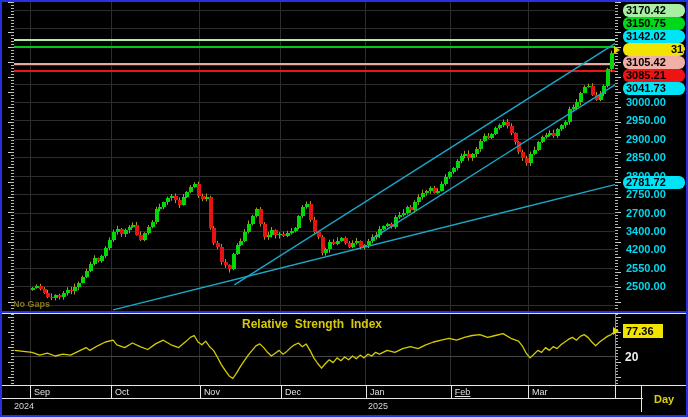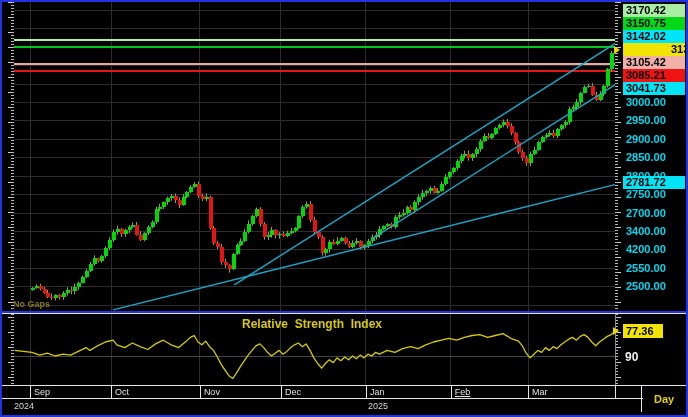--- a/index.html
+++ b/index.html
@@ -40,21 +40,21 @@
     background-position:left 0,left 0;
     background-repeat:no-repeat;
   }
   #main-svg{left:0;top:0;}
   #rsi-svg{left:0;top:312px;}
   #sep-blue{left:0;top:309px;width:684px;height:2px;background:#2433e0;}
   #sep-white{left:0;top:311px;width:684px;height:1px;background:#e6e6e6;}
   #scale-pane{left:620px;top:0;width:64px;height:309px;background:#000;}
   .flag{
     position:absolute;left:1px;width:62px;height:13px;line-height:13px;
-    color:#000;font-size:11px;font-weight:bold;padding-left:3px;
+    color:#000;font-size:11px;font-weight:bold;padding-left:3px;border-radius:6px;
   }
   .tick-label{
     position:absolute;left:4px;width:58px;height:13px;line-height:13px;
     color:#00d8f0;font-size:11px;font-weight:bold;
   }
   #rsi-scale{left:620px;top:312px;width:64px;height:71px;background:#000;}
   #rsi-flag{
     position:absolute;left:1px;top:10px;width:40px;height:14px;line-height:14px;
     background:#f0e400;color:#000;font-size:11px;font-weight:bold;padding-left:3px;
   }
@@ -468,21 +468,21 @@
       <line x1="448.841059602649" y1="0" x2="448.841059602649" y2="71" stroke="#2d2d2d" stroke-width="1" shape-rendering="crispEdges"></line>
       <line x1="526.0596026490066" y1="0" x2="526.0596026490066" y2="71" stroke="#2d2d2d" stroke-width="1" shape-rendering="crispEdges"></line>
       <line x1="12" y1="42.973684210526315" x2="613" y2="42.973684210526315" stroke="#454545" stroke-width="1" shape-rendering="crispEdges"></line>
       <line x1="613" y1="0" x2="613" y2="71" stroke="#8a8a8a" stroke-width="1" shape-rendering="crispEdges"></line>
       <polyline points="12.6,36.4 30.0,38.3 37.7,41.1 45.4,39.2 53.2,42.0 60.9,40.2 68.6,41.1 76.3,37.4 84.1,33.6 87.9,36.4 95.6,31.8 103.4,28.0 111.1,26.2 114.9,30.8 122.7,33.6 130.4,29.0 138.1,32.7 145.8,35.5 153.5,29.9 161.3,26.2 169.0,30.8 176.7,33.6 184.4,27.1 188.3,23.4 192.2,21.5 196.0,28.0 199.9,30.8 203.7,27.1 207.6,32.7 211.5,36.4 215.3,43.0 219.2,50.4 223.0,56.1 226.9,61.7 230.8,64.5 234.6,58.9 238.5,52.3 242.4,46.7 246.2,41.1 250.1,36.4 253.9,31.8 257.8,29.9 261.7,33.6 265.5,38.3 269.4,42.0 273.2,39.2 277.1,36.4 281.0,40.2 284.8,37.4 288.7,33.6 292.5,30.8 296.4,29.0 300.3,32.7 304.1,29.9 308.0,36.4 311.8,43.9 315.7,49.5 319.6,54.2 323.4,49.5 327.3,45.8 331.2,48.6 335.0,43.9 338.9,46.7 342.7,43.0 346.6,45.8 350.5,42.0 354.3,44.8 358.2,41.1 362.0,43.9 365.9,40.2 369.8,42.0 373.6,38.3 377.5,40.2 385.2,36.4 392.9,38.3 400.6,34.6 408.4,32.7 416.1,34.6 423.8,30.8 431.5,28.0 439.3,26.2 447.0,24.3 454.7,26.2 462.4,23.4 470.1,21.5 477.9,20.6 485.6,23.4 493.3,21.5 501.0,19.6 508.8,24.3 516.5,27.1 520.3,31.8 524.2,39.2 528.1,43.9 531.9,40.2 535.8,36.4 539.6,38.3 543.5,33.6 547.4,36.4 551.2,32.7 555.1,34.6 558.9,30.8 562.8,28.0 566.7,25.2 570.5,23.4 574.4,26.2 578.3,22.4 582.1,20.6 586.0,23.4 589.8,28.0 593.7,31.8 597.6,28.0 601.4,25.2 605.3,22.4 609.1,20.6 613.0,17.4" fill="none" stroke="#d4cc00" stroke-width="1.3" stroke-linejoin="round"></polyline>
     </svg>
   <div class="abs" id="rsi-title">Relative  Strength  Index</div>
 
   <div class="abs" id="rsi-scale">
     <div id="rsi-flag">77.36</div>
-    <div id="rsi-mid">90</div>
+    <div id="rsi-mid">20</div>
   </div>
   <div class="abs" style="left:611px;top:325px;">
       <div class="arrow-right"></div>
     </div>
 
   <div class="abs" id="date-axis">
     <div id="axis-line-top"></div>
     <div id="axis-line-mid"></div>
     <div id="axis-vline-right"></div>
     <div id="axis-vline-far"></div>

